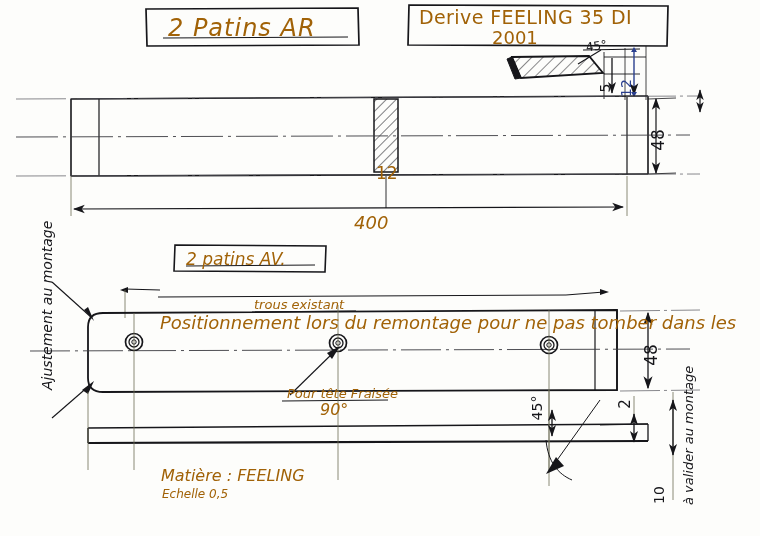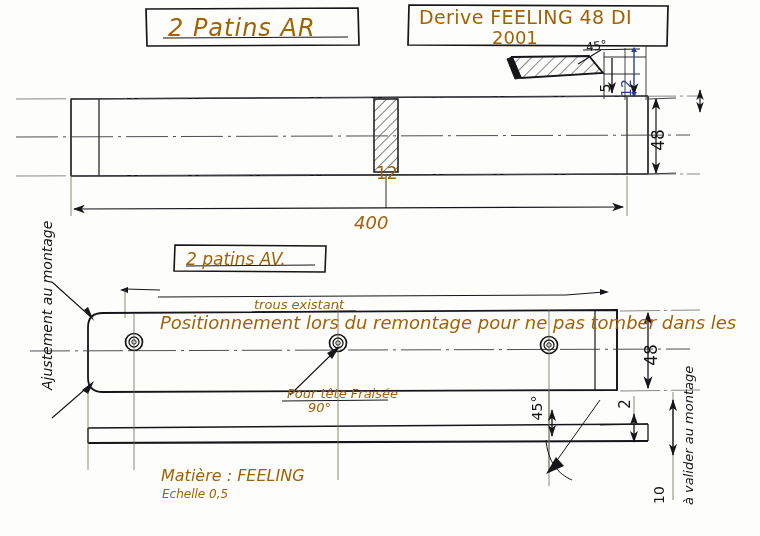--- a/index.html
+++ b/index.html
@@ -219,31 +219,31 @@
 
       <text class="hw hw-up" x="630" y="404" font-size="15" transform="rotate(-90 630 404)" text-anchor="middle">2</text>
 
       <text class="hw hw-up" x="542" y="408" font-size="14" transform="rotate(-90 542 408)" text-anchor="middle">45°</text>
     </g>
 
   </svg>
 
   <div class="lbl-abs" style="left:168px;top:14px;font-size:24px;letter-spacing:1px;">2 Patins AR</div>
 
-  <div class="lbl-abs hw-up" style="left:419px;top:6px;font-size:19px;font-style:normal;letter-spacing:0.4px;">Derive FEELING 48 DI</div>
+  <div class="lbl-abs hw-up" style="left:419px;top:6px;font-size:19px;font-style:normal;letter-spacing:0.4px;">Derive FEELING 35 DI</div>
   <div class="lbl-abs hw-up" style="left:492px;top:27px;font-size:18px;font-style:normal;text-align:right;">2001</div>
 
   <div class="lbl-abs" style="left:376px;top:163px;font-size:17px;font-style:normal;">12</div>
 
   <div class="lbl-abs" style="left:354px;top:212px;font-size:18px;">400</div>
 
   <div class="lbl-abs" style="left:186px;top:249px;font-size:17px;">2 patins AV.</div>
 
   <div class="lbl-abs" style="left:160px;top:276px;font-size:18px;margin-top:36px;">Positionnement lors du remontage pour ne pas tomber dans les</div>
   <div class="lbl-abs" style="left:254px;top:297px;font-size:13px;">trous existant</div>
 
   <div class="lbl-abs" style="left:287px;top:386px;font-size:13px;">Pour tête Fraisée</div>
-  <div class="lbl-abs" style="left:308px;top:400px;font-size:13px;">90°</div>
+  <div class="lbl-abs" style="left:320px;top:400px;font-size:16px;">90°</div>
 
   <div class="lbl-abs" style="left:161px;top:466px;font-size:16px;">Matière : FEELING</div>
   <div class="lbl-abs" style="left:162px;top:487px;font-size:12px;">Echelle 0,5</div>
 
 </div>
 
 </body></html>

